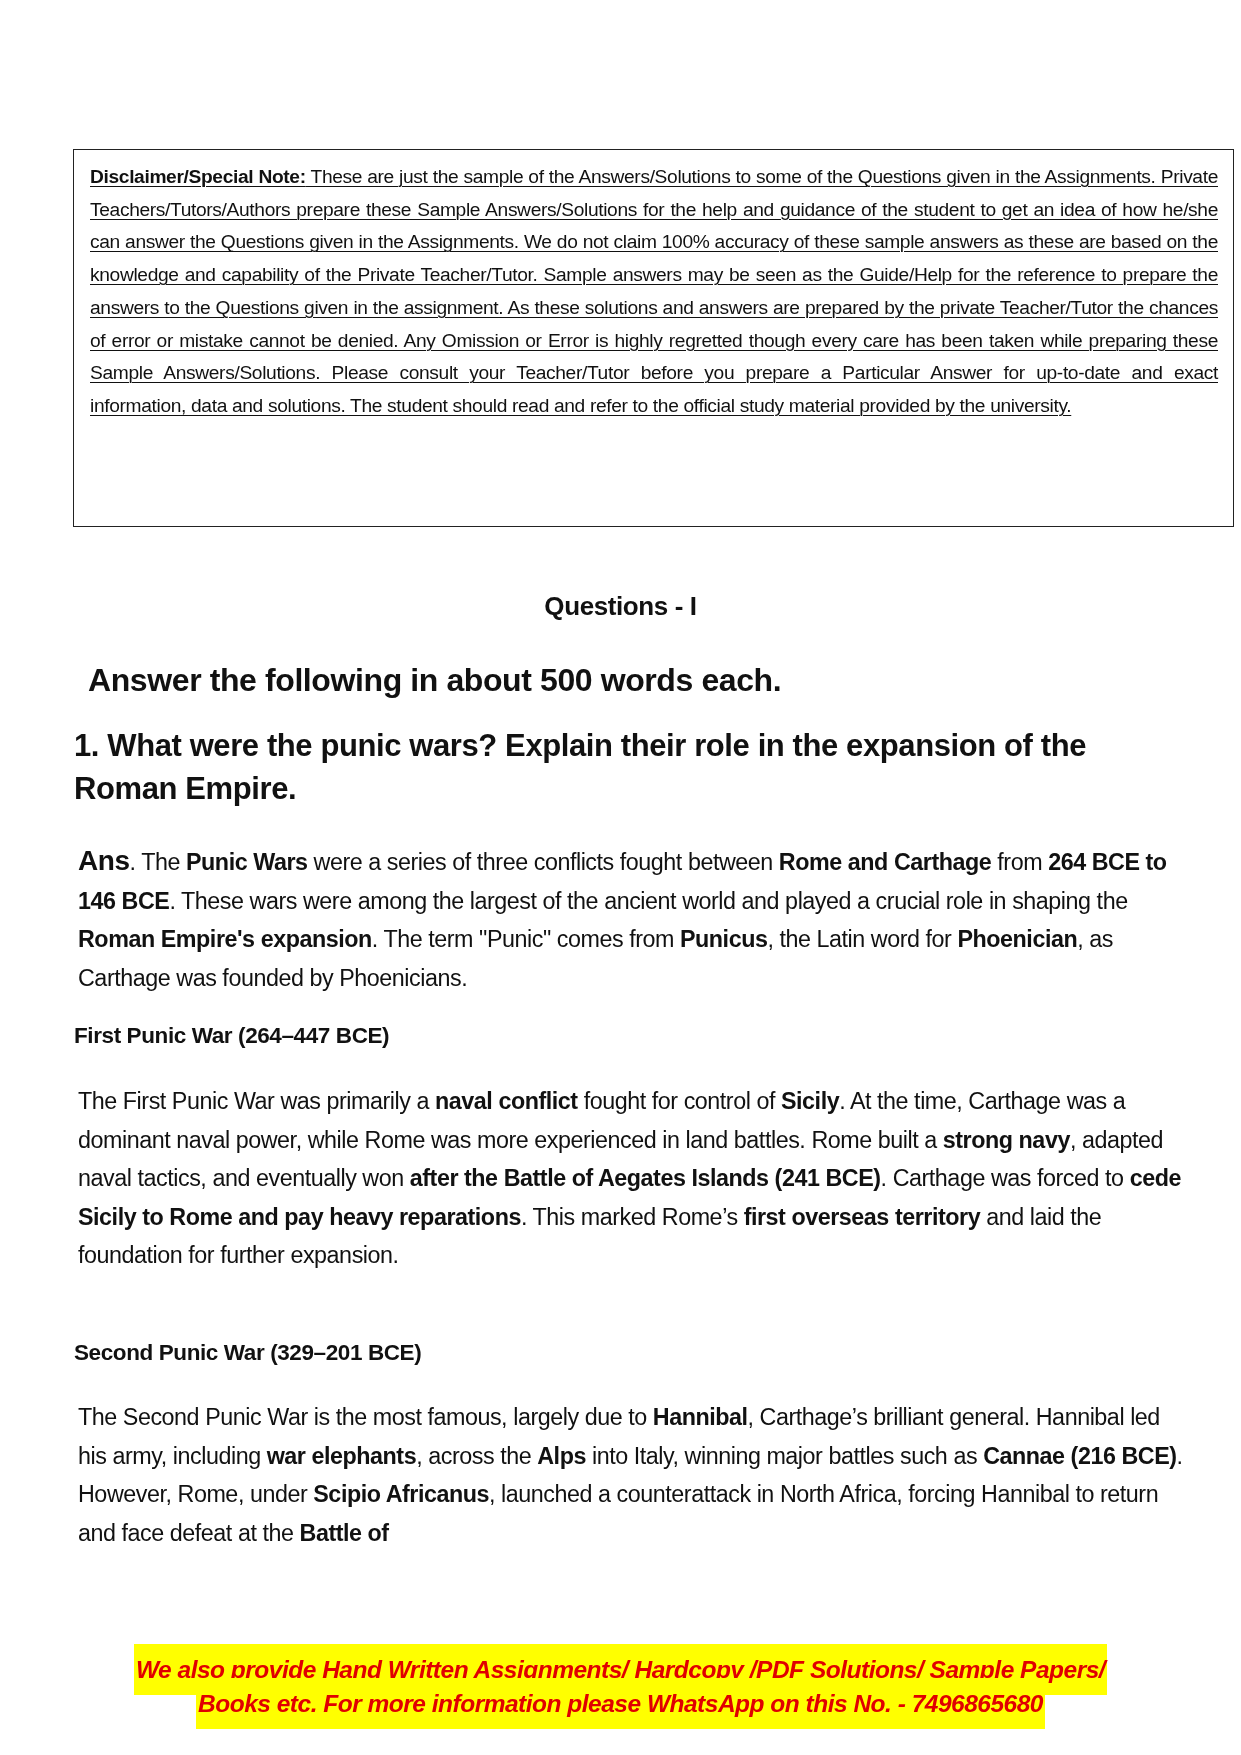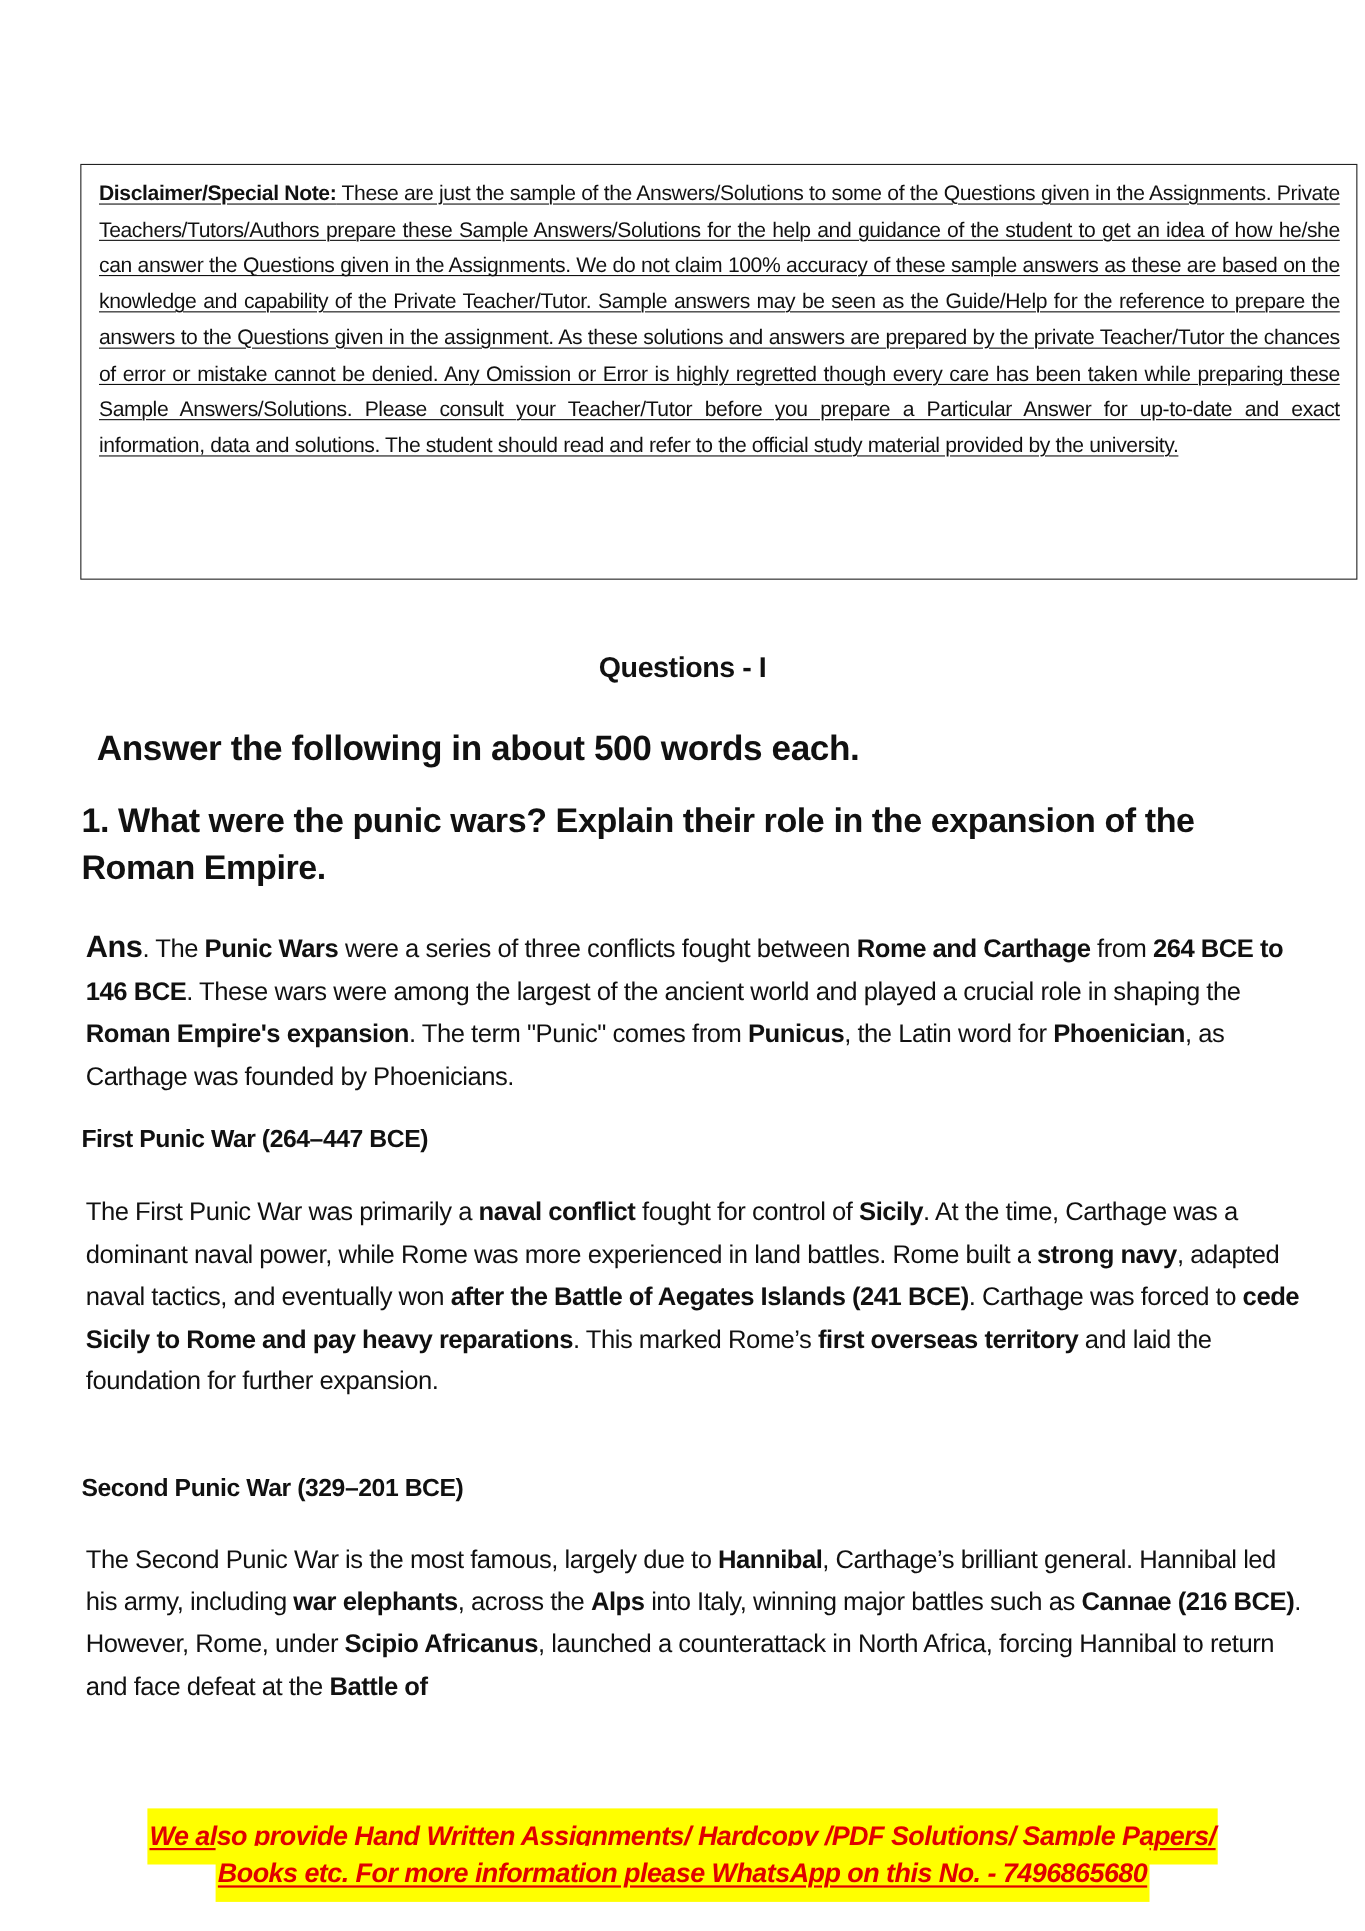--- a/index.html
+++ b/index.html
@@ -24,21 +24,21 @@
     font-weight: bold; line-height: 43px; letter-spacing: -0.4px; margin: 0; }
   .body-para { position: absolute; left: 74px; width: 1115px; font-size: 23.3px; line-height: 38.5px;
     letter-spacing: -0.45px; margin: 4px; }
   .body-para b { font-weight: bold; }
   .ans-lead { font-size: 28px; font-weight: bold; }
   .subhead { position: absolute; left: 74px; font-size: 22.5px; font-weight: bold;
     letter-spacing: -0.4px; margin: 0; }
   .footer-promo { position: absolute; top: 1653px; left: 0; width: 1241px; text-align: center;
     font-size: 24.5px; font-weight: bold; font-style: italic; color: #e00000;
     line-height: 34px; letter-spacing: -0.5px; margin: 0; }
-  .footer-promo span.hl { background: #ffff00; text-decoration: underline;
+  .footer-promo span.hl { background: #ffff00; 
     text-decoration-thickness: 2px; text-underline-offset: 3px; padding: 12px 2px;
     box-decoration-break: clone; -webkit-box-decoration-break: clone; }
 </style>
 </head>
 <body>
 
 <div class="disclaimer-box">
   <p class="disclaimer-text"><b>Disclaimer/Special Note:</b><span> These are just the sample of the Answers/Solutions to some of the Questions given in the Assignments. Private Teachers/Tutors/Authors prepare these Sample Answers/Solutions for the help and guidance of the student to get an idea of how he/she can answer the Questions given in the Assignments. We do not claim 100% accuracy of these sample answers as these are based on the knowledge and capability of the Private Teacher/Tutor. Sample answers may be seen as the Guide/Help for the reference to prepare the answers to the Questions given in the assignment. As these solutions and answers are prepared by the private Teacher/Tutor the chances of error or mistake cannot be denied. Any Omission or Error is highly regretted though every care has been taken while preparing these Sample Answers/Solutions. Please consult your Teacher/Tutor before you prepare a Particular Answer for up-to-date and exact information, data and solutions. The student should read and refer to the official study material provided by the university.</span></p>
 </div>
 

